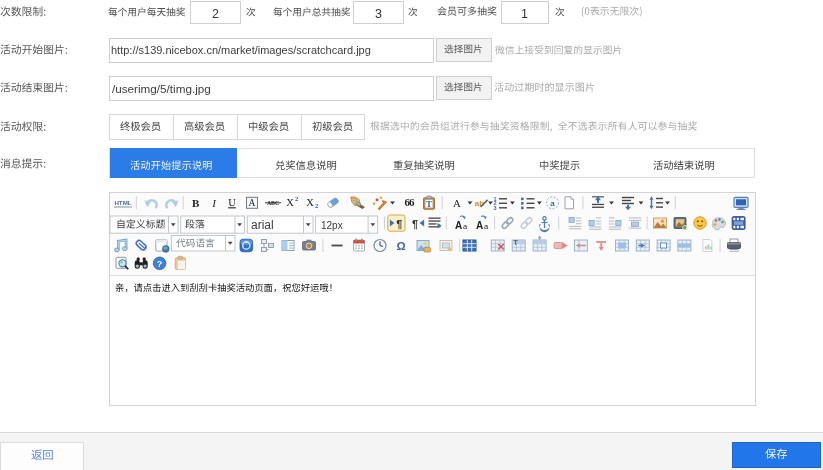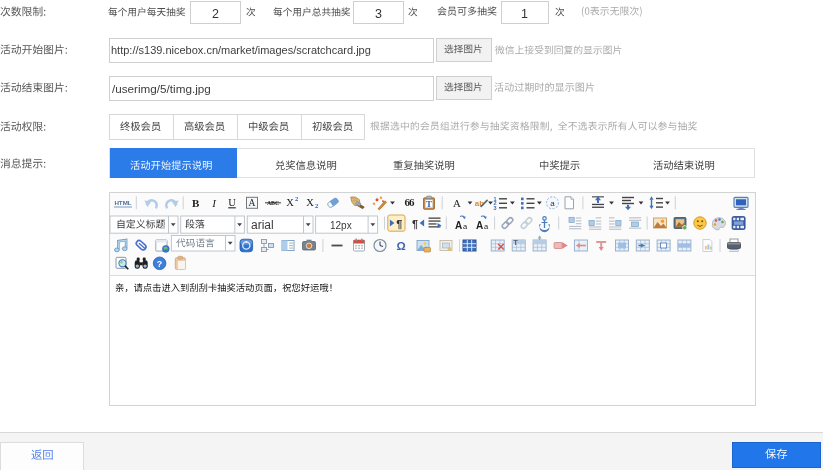--- a/index.html
+++ b/index.html
@@ -798,21 +798,21 @@
       <use href="#u9898" x="800"></use>
     </g>
   </svg>
 <svg style="position:absolute;left:184.8px;top:219.16px;overflow:visible" width="19.80" height="10.89" viewBox="0 -176 400 220" preserveAspectRatio="xMinYMid meet">
     <g transform="scale(1,-1)" fill="#3a3a3a">
       <use href="#u6bb5" x="0"></use>
       <use href="#u843d" x="200"></use>
     </g>
   </svg>
 <div class="ab" style="left:251px;top:216.5px;height:21px;line-height:17px;font-size:12px;color:#3a3a3a">arial</div>
-<div class="ab" style="left:330px;top:216.5px;height:17px;line-height:17px;font-size:10px;color:#3a3a3a">12px</div>
+<div class="ab" style="left:321px;top:216.5px;height:17px;line-height:17px;font-size:10px;color:#3a3a3a">12px</div>
 <svg style="position:absolute;left:176.0px;top:237.97px;overflow:visible" width="38.80" height="10.67" viewBox="0 -176 800 220" preserveAspectRatio="xMinYMid meet">
     <g transform="scale(1,-1)" fill="#6f7b88">
       <use href="#u4ee3" x="0"></use>
       <use href="#u7801" x="200"></use>
       <use href="#u8bed" x="400"></use>
       <use href="#u8a00" x="600"></use>
     </g>
   </svg>
 <svg width="0" height="0" style="position:absolute">
     <defs>

